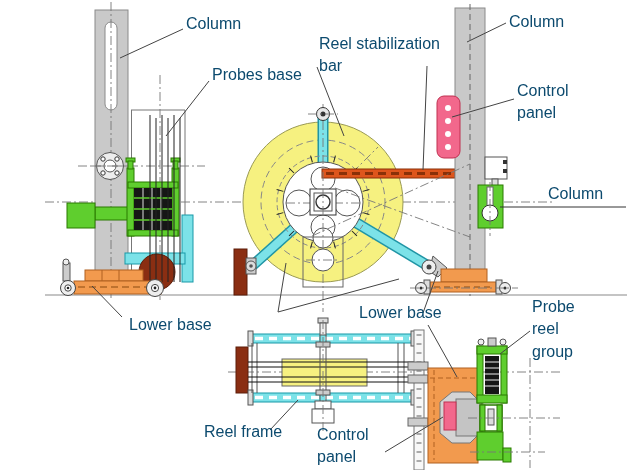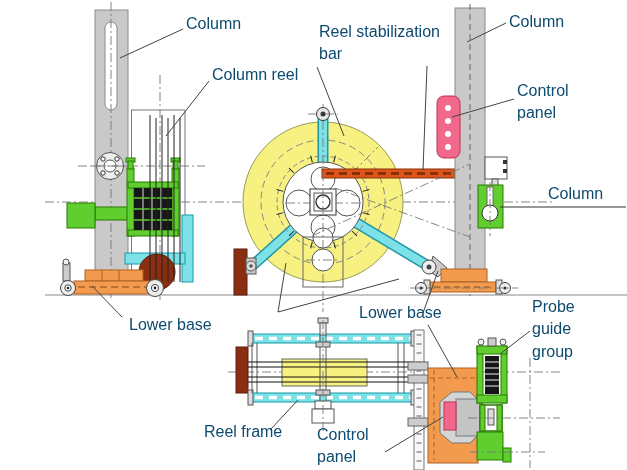--- a/index.html
+++ b/index.html
@@ -347,28 +347,28 @@
     <line class="leader" x1="278" y1="312" x2="399" y2="279"></line>
     <line class="leader" x1="438" y1="271" x2="423" y2="313"></line>
     <line class="leader" x1="428" y1="325" x2="457" y2="377"></line>
     <line class="leader" x1="530" y1="331" x2="500" y2="354"></line>
     <line class="leader" x1="270" y1="430" x2="298" y2="400"></line>
     <line class="leader" x1="385" y1="452" x2="443" y2="417"></line>
   </g>
 </svg>
 
   <div class="lbl" style="left:186px;top:13px">Column</div>
-  <div class="lbl" style="left:212px;top:64px">Column reel</div>
-  <div class="lbl" style="left:319px;top:21px">Reel stabilization
+  <div class="lbl" style="left:212px;top:64px">Probes base</div>
+  <div class="lbl" style="left:319px;top:33px">Reel stabilization
 bar</div>
   <div class="lbl" style="left:509px;top:11px">Column</div>
   <div class="lbl" style="left:517px;top:80px">Control
 panel</div>
   <div class="lbl" style="left:548px;top:183px">Column</div>
   <div class="lbl" style="left:129px;top:314px">Lower base</div>
   <div class="lbl" style="left:359px;top:302px">Lower base</div>
   <div class="lbl" style="left:532px;top:296px">Probe
-guide
+reel
 group</div>
   <div class="lbl" style="left:204px;top:421px">Reel frame</div>
   <div class="lbl" style="left:317px;top:424px">Control
 panel</div>
 </div>
 
 </body></html>

